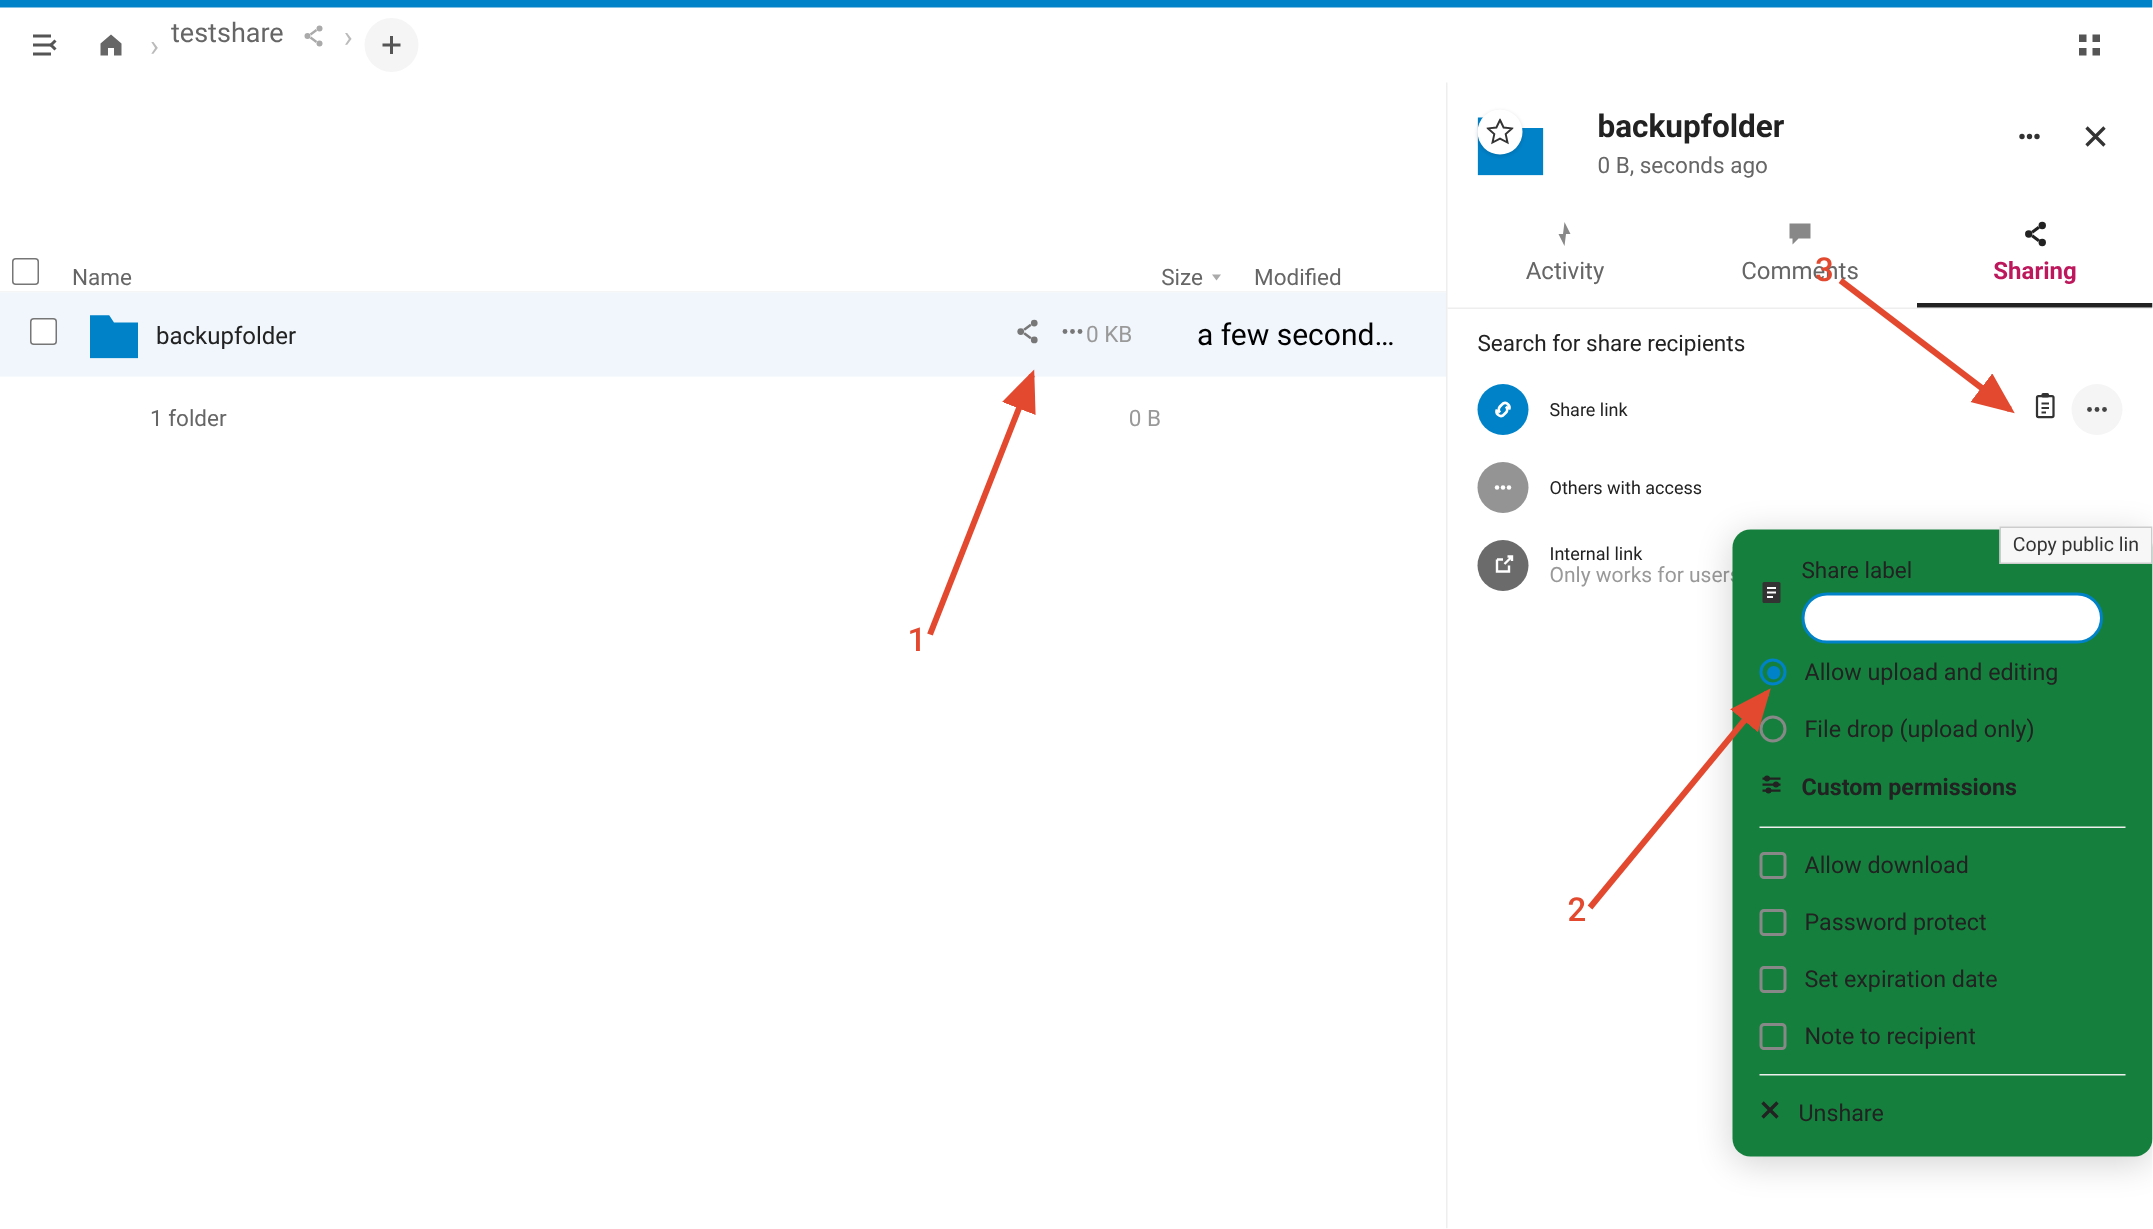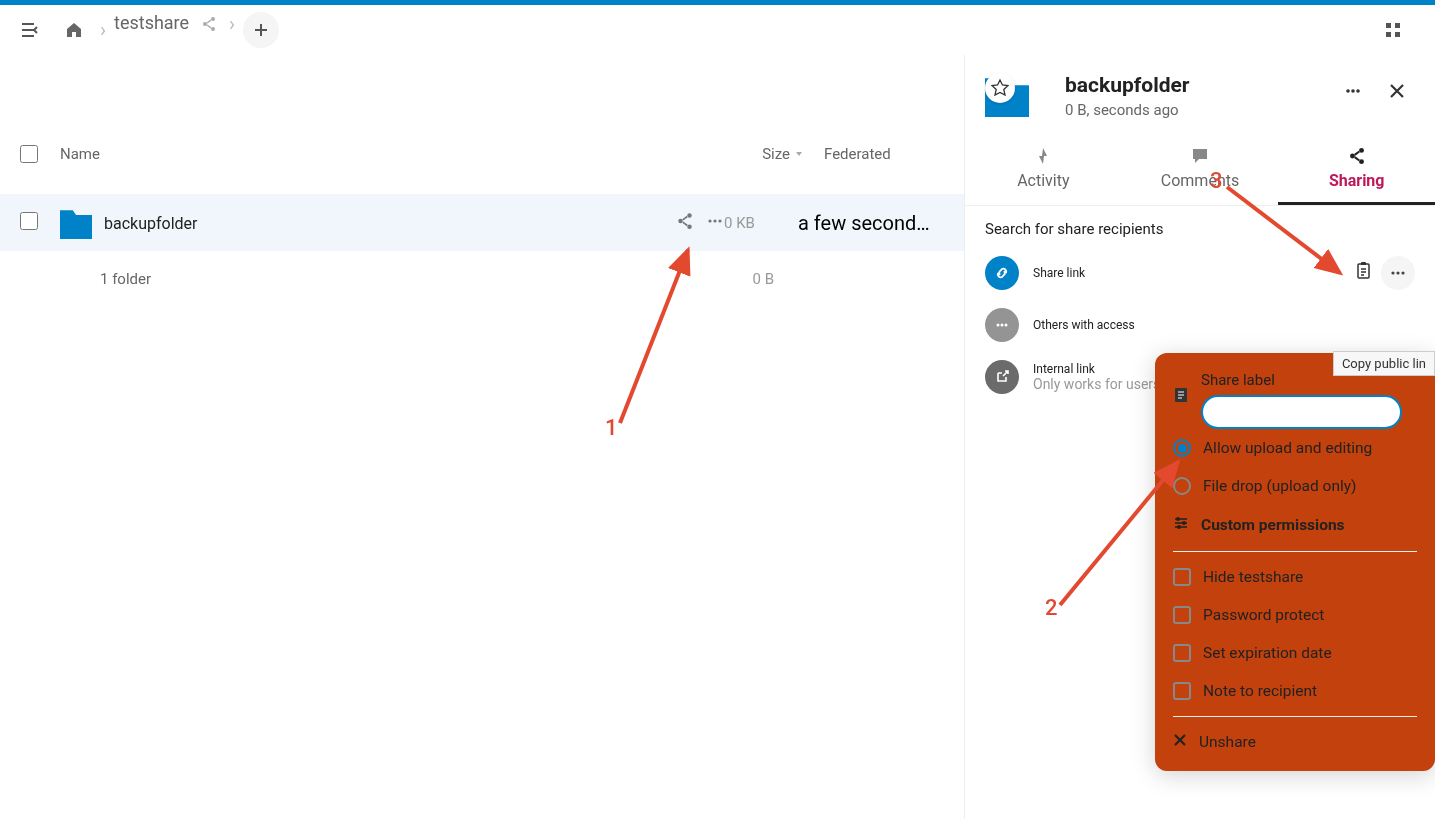--- a/index.html
+++ b/index.html
@@ -7,21 +7,21 @@
 .topbar { height:5px; background:#0082c9; }
 .header { height:50px; display:flex; align-items:center; padding:0 12px; gap:8px; }
 .icon-btn { width:36px; height:36px; border-radius:18px; display:flex; align-items:center; justify-content:center; cursor:pointer; color:#555; }
 .icon-btn.circle { background:#f5f5f5; }
 .breadcrumb { display:flex; gap:8px; flex:1; }
 .breadcrumb-text { font-size:18px; color:#666; }
 .chev { color:#bbb; font-size:20px; }
 .grid-icon { margin-left:auto; margin-right:12px; }
 .main { display:flex; height:calc(819px - 55px); }
 .filelist { flex:1; border-right:1px solid #eee; }
-.list-header { display:flex; align-items:flex-start; height:50px; padding:0 20px; color:#666; font-size:15px; border-bottom:1px solid #f5f5f5; margin-top:90px; }
+.list-header { display:flex; align-items:flex-end; height:50px; padding:0 8px; color:#666; font-size:15px; border-bottom:1px solid #f5f5f5; margin-top:90px; }
 .col-check { width:40px; }
 .col-name { flex:1; }
 .col-size { width:100px; text-align:right; display:flex; align-items:center; justify-content:flex-end; gap:4px; }
 .col-mod { width:140px; text-align:left; padding-left:20px; }
 .row { display:flex; align-items:center; height:56px; padding:0 20px; }
 .row.selected { background:#f0f6fb; }
 .folder-icon { width:32px; height:32px; background:#0082c9; margin-right:12px; clip-path:polygon(0 10%,40% 10%,50% 25%,100% 25%,100% 100%,0 100%); }
 .row-name { flex:1; font-size:16px; color:#222; }
 .row-actions { display:flex; gap:12px; color:#666; align-items:center; }
 .row-size { width:70px; text-align:left; color:#999; font-size:15px; }
@@ -46,21 +46,21 @@
 .search-chev { position:absolute; right:14px; top:12px; color:#666; }
 .share-item { display:flex; align-items:center; gap:14px; margin-top:18px; }
 .share-badge { width:34px; height:34px; border-radius:17px; display:flex; align-items:center; justify-content:center; color:#fff; }
 .badge-blue { background:#0082c9; }
 .badge-grey { background:#949494; }
 .badge-dark { background:#6b6b6b; }
 .share-label { font-size:12px; color:#222; }
 .share-sub { font-size:14px; color:#999; }
 .share-right { margin-left:auto; display:flex; gap:8px; align-items:center; }
 .round-btn { width:34px; height:34px; border-radius:17px; background:#f5f5f5; display:flex; align-items:center; justify-content:center; cursor:pointer; color:#444; }
-.popup { position:absolute; right:0; top:298px; width:280px; background:#c2410c; border-radius:12px; box-shadow:0 4px 24px rgba(0,0,0,0.18); padding:18px 18px 10px 18px; z-index:10; }
+.popup { position:absolute; right:0; top:298px; width:280px; background:#15803d; border-radius:12px; box-shadow:0 4px 24px rgba(0,0,0,0.18); padding:18px 18px 10px 18px; z-index:10; }
 .popup-row { display:flex; align-items:center; gap:12px; padding:10px 0; font-size:15.5px; color:#222; }
 .popup-row.bold { font-weight:700; }
 .popup-divider { height:1px; background:#eee; margin:6px 0; }
 .popup-label-row { display:flex; align-items:flex-start; gap:12px; }
 .popup-input { flex:1; height:34px; border:2px solid #0082c9; border-radius:17px; padding:0 10px; }
 .radio { width:18px; height:18px; border:2px solid #888; border-radius:9px; display:inline-flex; align-items:center; justify-content:center; flex-shrink:0; }
 .radio.checked { border-color:#0082c9; }
 .radio.checked::after { content:''; width:9px; height:9px; background:#0082c9; border-radius:5px; }
 .checkbox { width:18px; height:18px; border:2px solid #888; border-radius:3px; flex-shrink:0; }
 .tooltip { position:absolute; right:0; top:296px; background:#f7f7f7; border:1px solid #ccc; padding:4px 8px; font-size:13px; color:#333; z-index:20; white-space:nowrap; }
@@ -118,21 +118,21 @@
   <div class="filelist">
     <div class="list-header">
       <div class="col-check"><input type="checkbox" class="checkbox-input" style=""></div>
       <div class="col-name">Name</div>
       <div class="col-size">
           <span>Size</span>
           <svg width="10" height="10" viewBox="0 0 10 10">
             <path d="M2 3l3 4 3-4" fill="#aaa"></path>
           </svg>
         </div>
-      <div class="col-mod">Federated</div>
+      <div class="col-mod">Modified</div>
     </div>
 
     <div class="row selected">
       <div class="col-check"><input type="checkbox" class="checkbox-input" style=""></div>
       <div class="folder-icon"></div>
       <div class="row-name">backupfolder</div>
       <div class="row-actions">
         <span>
           <svg width="18" height="18" viewBox="0 0 16 16">
               <circle cx="12" cy="3" r="2" fill="#777"></circle>
@@ -293,21 +293,21 @@
               <circle cx="5" cy="4" r="2" fill="#222"></circle>
               <circle cx="11" cy="8" r="2" fill="#222"></circle>
               <circle cx="6" cy="12" r="2" fill="#222"></circle>
             </svg>
         </span>
         <span>Custom permissions</span>
       </div>
       <div class="popup-divider"></div>
       <div class="popup-row">
         <span class="checkbox"></span>
-        <span>Hide testshare</span>
+        <span>Allow download</span>
       </div>
       <div class="popup-row">
         <span class="checkbox"></span>
         <span>Password protect</span>
       </div>
       <div class="popup-row">
         <span class="checkbox"></span>
         <span>Set expiration date</span>
       </div>
       <div class="popup-row">

